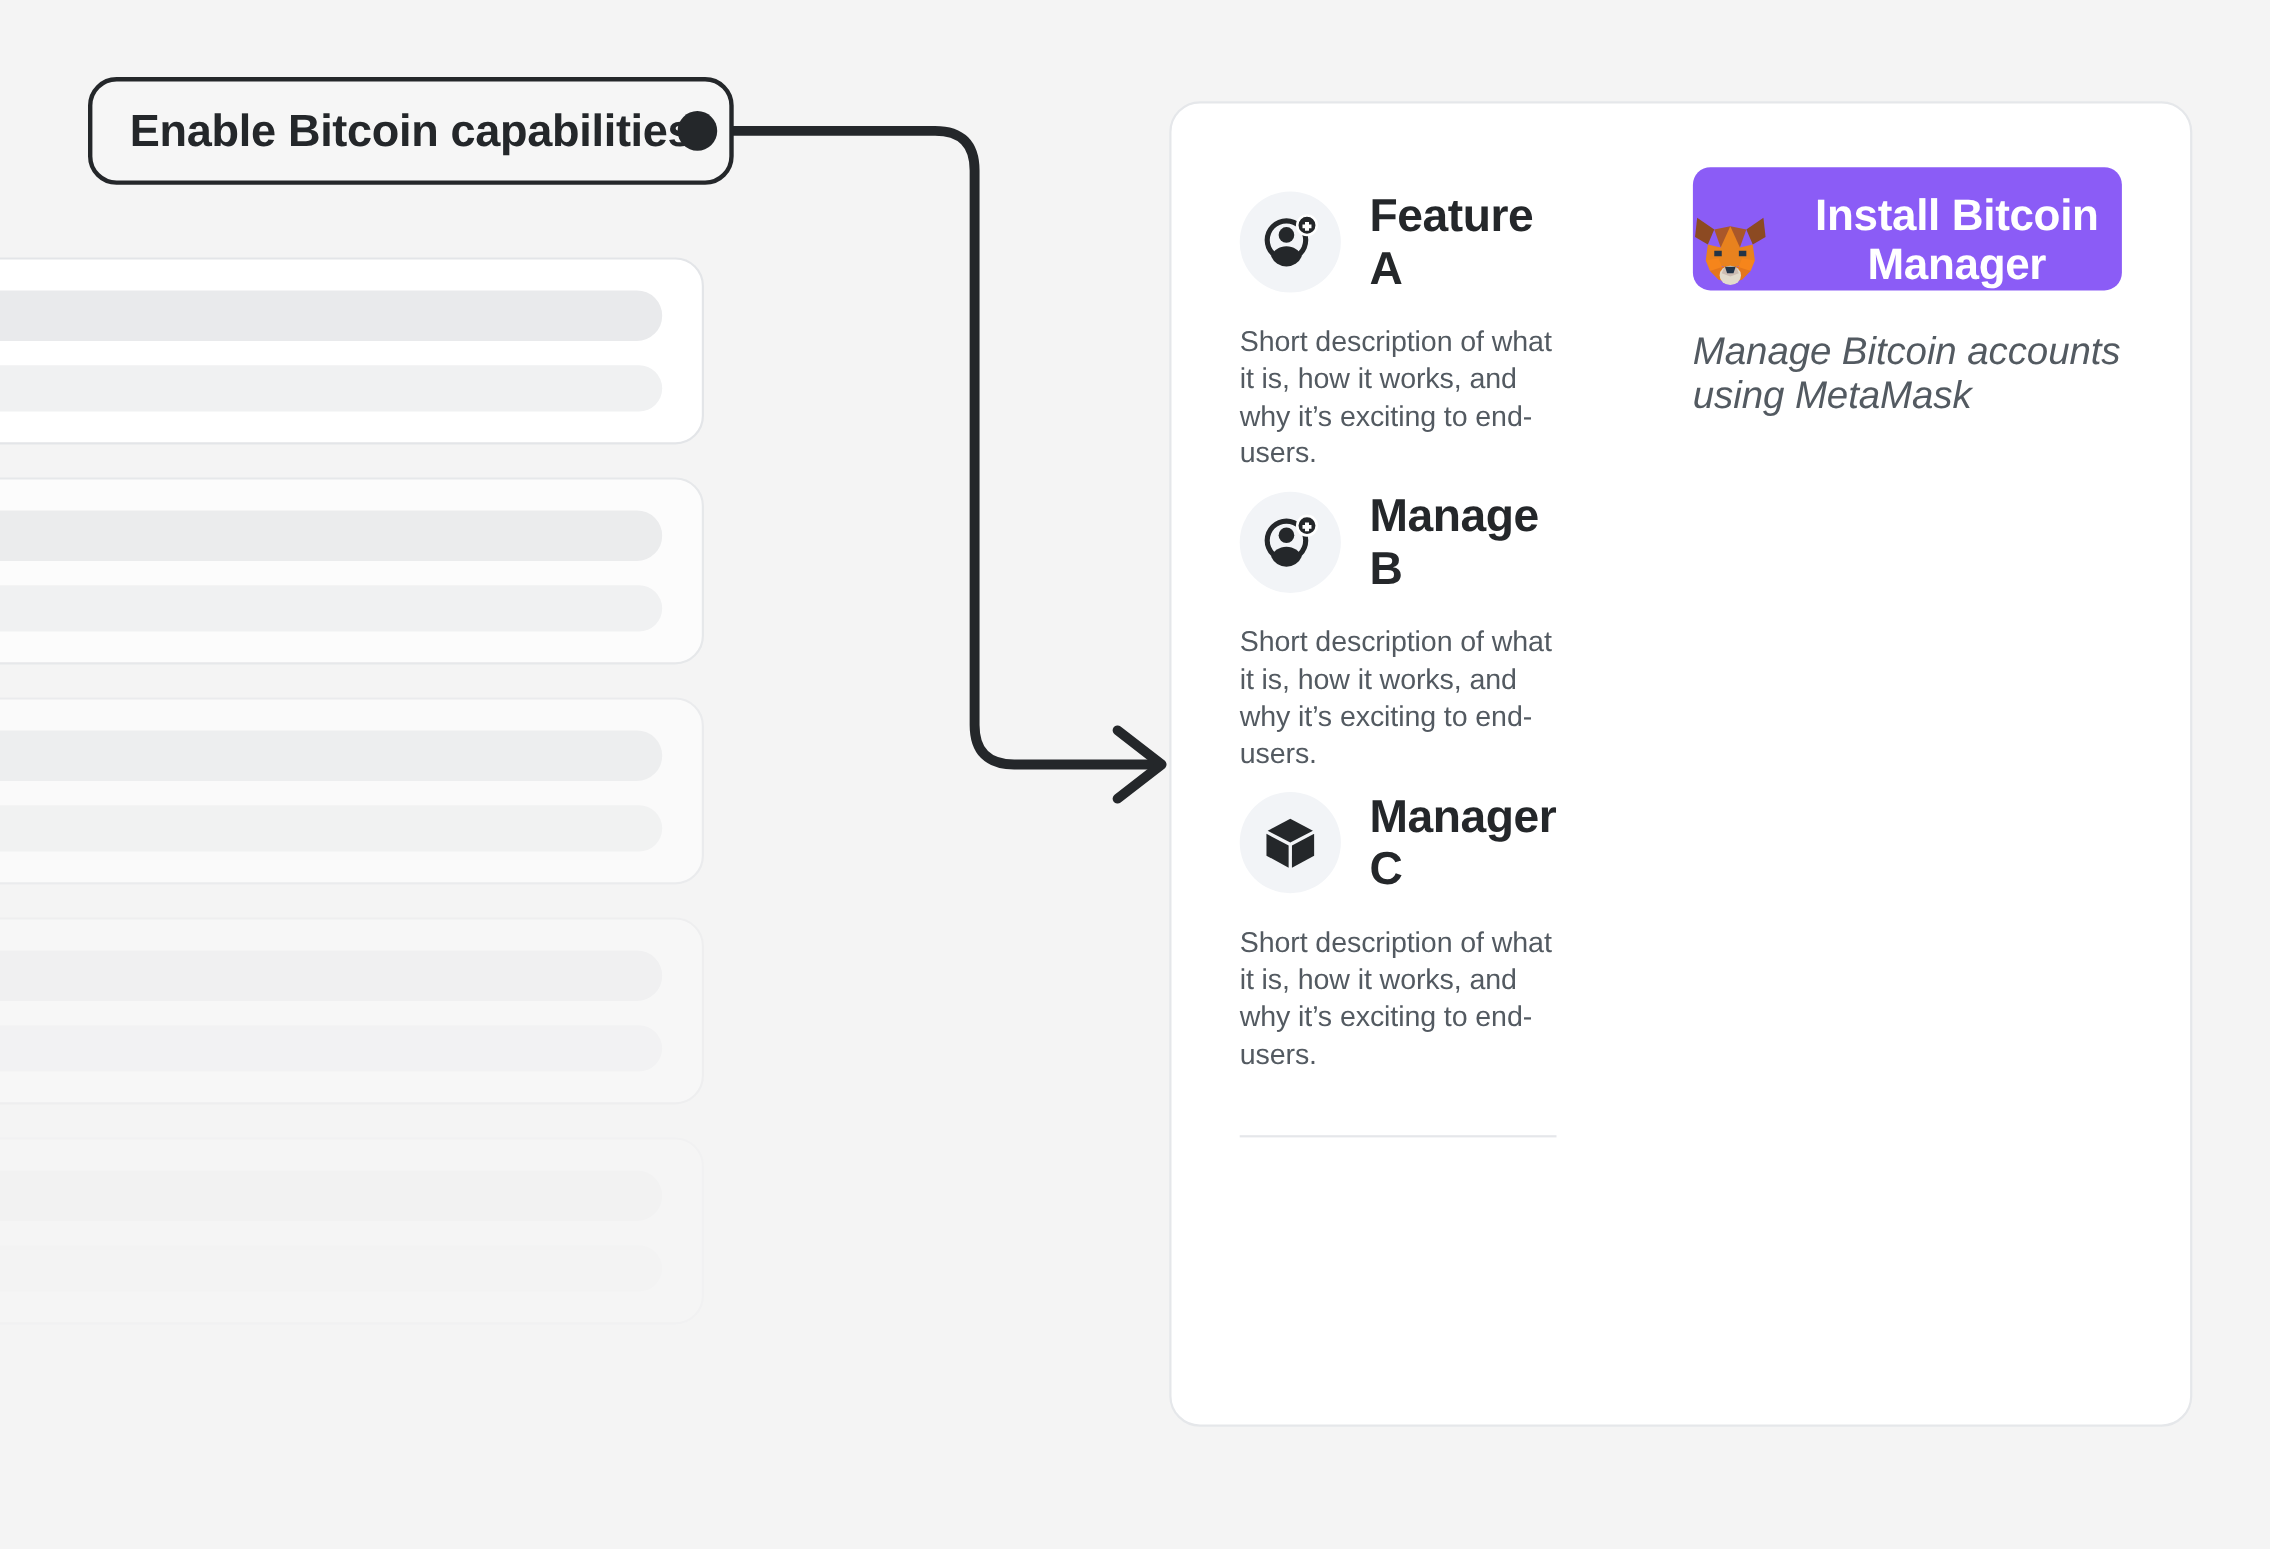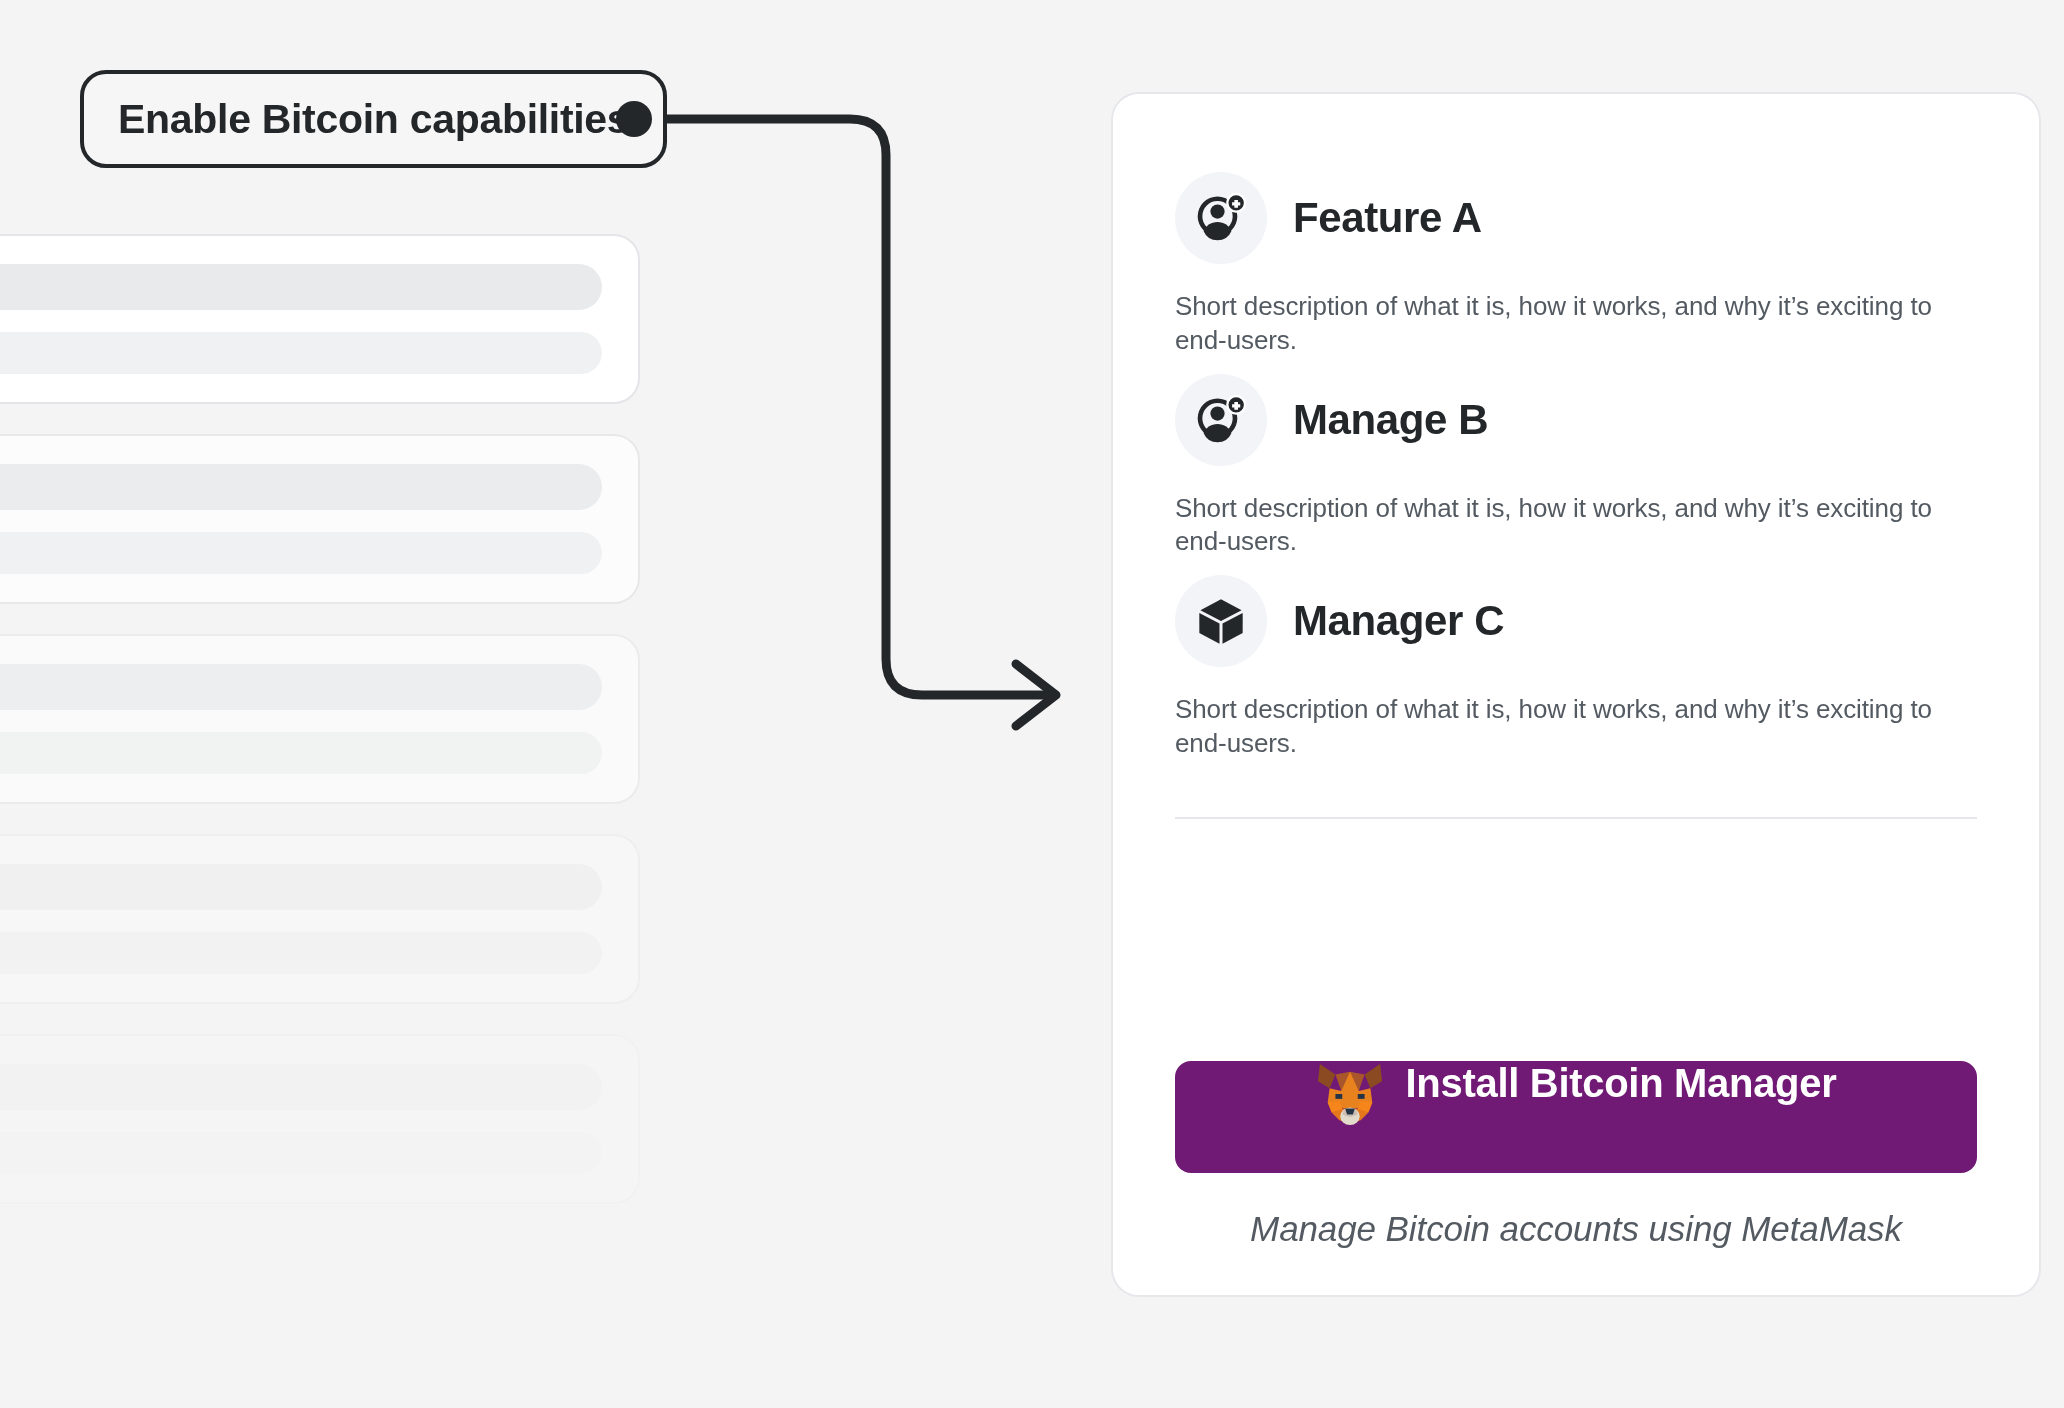--- a/index.html
+++ b/index.html
@@ -101,22 +101,21 @@
     position: absolute;
     left: 1063px;
     top: 92px;
     width: 930px;
     height: 1205px;
     background: #FFFFFF;
     border: 2px solid #E5E7EA;
     border-radius: 28px;
     z-index: 4;
     display: flex;
-    flex-direction: column;
-    margin-left: 48px;
+    flex-direction: row;
   }
 
   .feature-list {
     flex: 1;
     padding: 78px 62px 0 62px;
   }
 
   .feature-item { margin-bottom: 16px; }
   .feature-item:last-child { margin-bottom: 0; }
 
@@ -160,25 +159,25 @@
   .card-footer {
     padding: 58px 62px 46px 62px;
     display: flex;
     flex-direction: column;
     align-items: center;
   }
 
   .install-button {
     width: 100%;
     height: 112px;
-    background: #701a75;
+    background: #8b5cf6;
     border: none;
     border-radius: 16px;
     display: flex;
-    align-items: flex-start;
+    align-items: flex-end;
     justify-content: center;
     gap: 22px;
     cursor: pointer;
   }
   .install-label {
     font-size: 40px;
     font-weight: 700;
     color: #FFFFFF;
     letter-spacing: -0.3px;
   }

